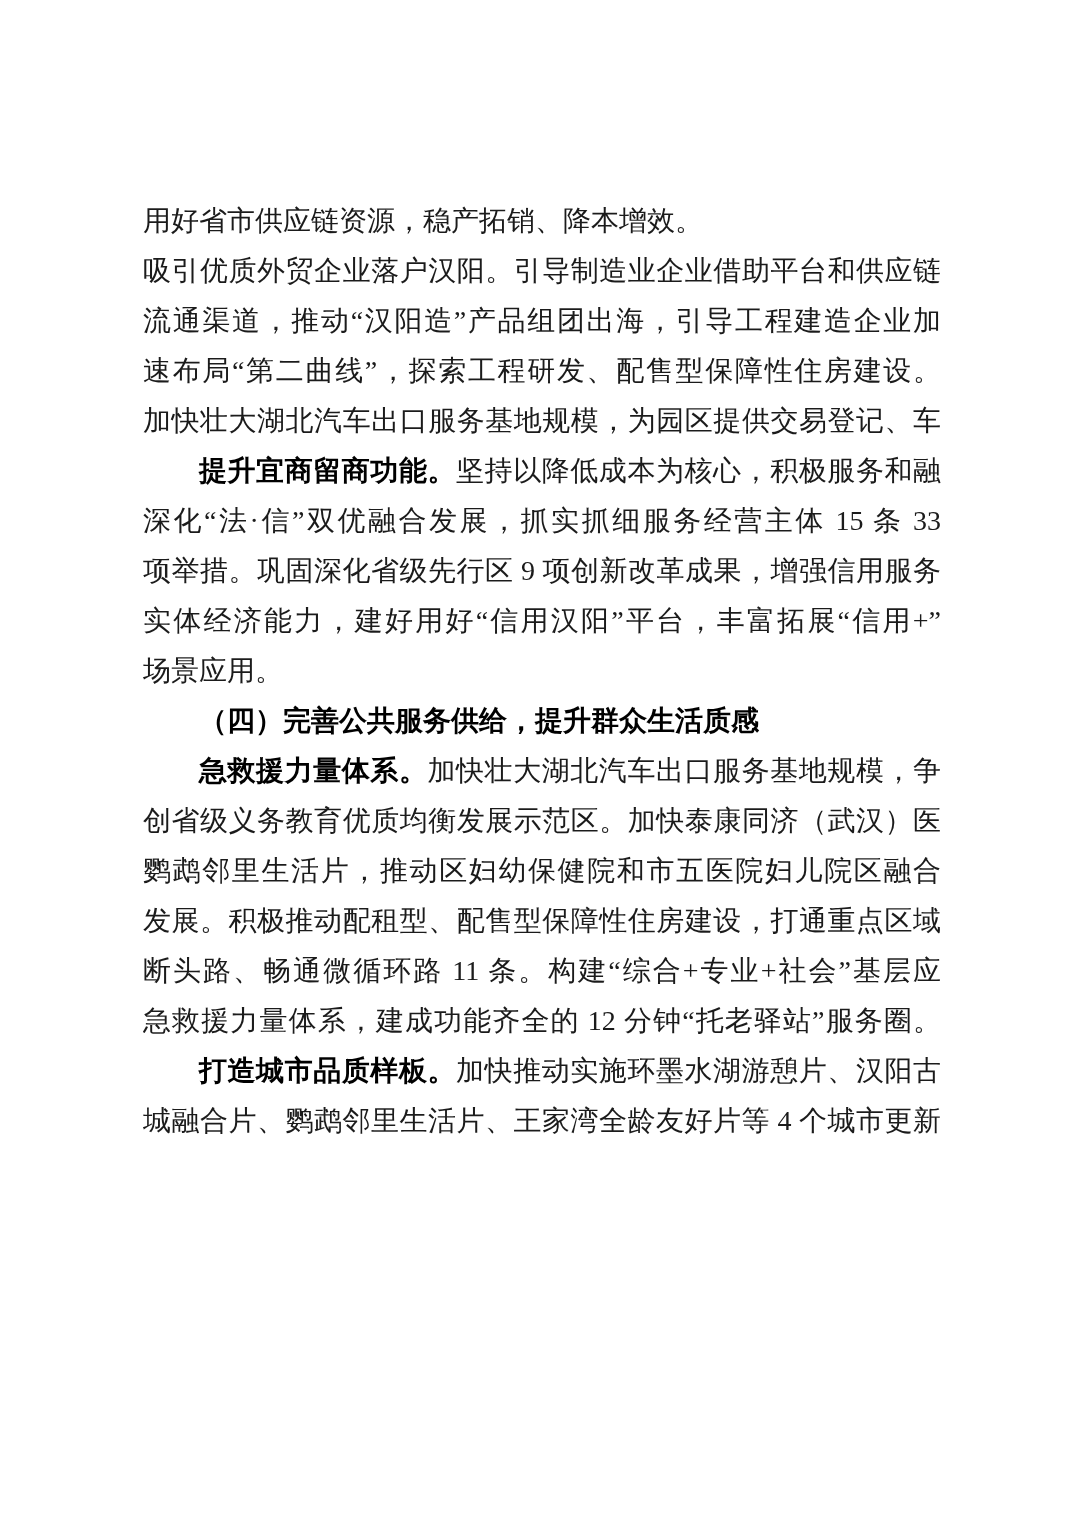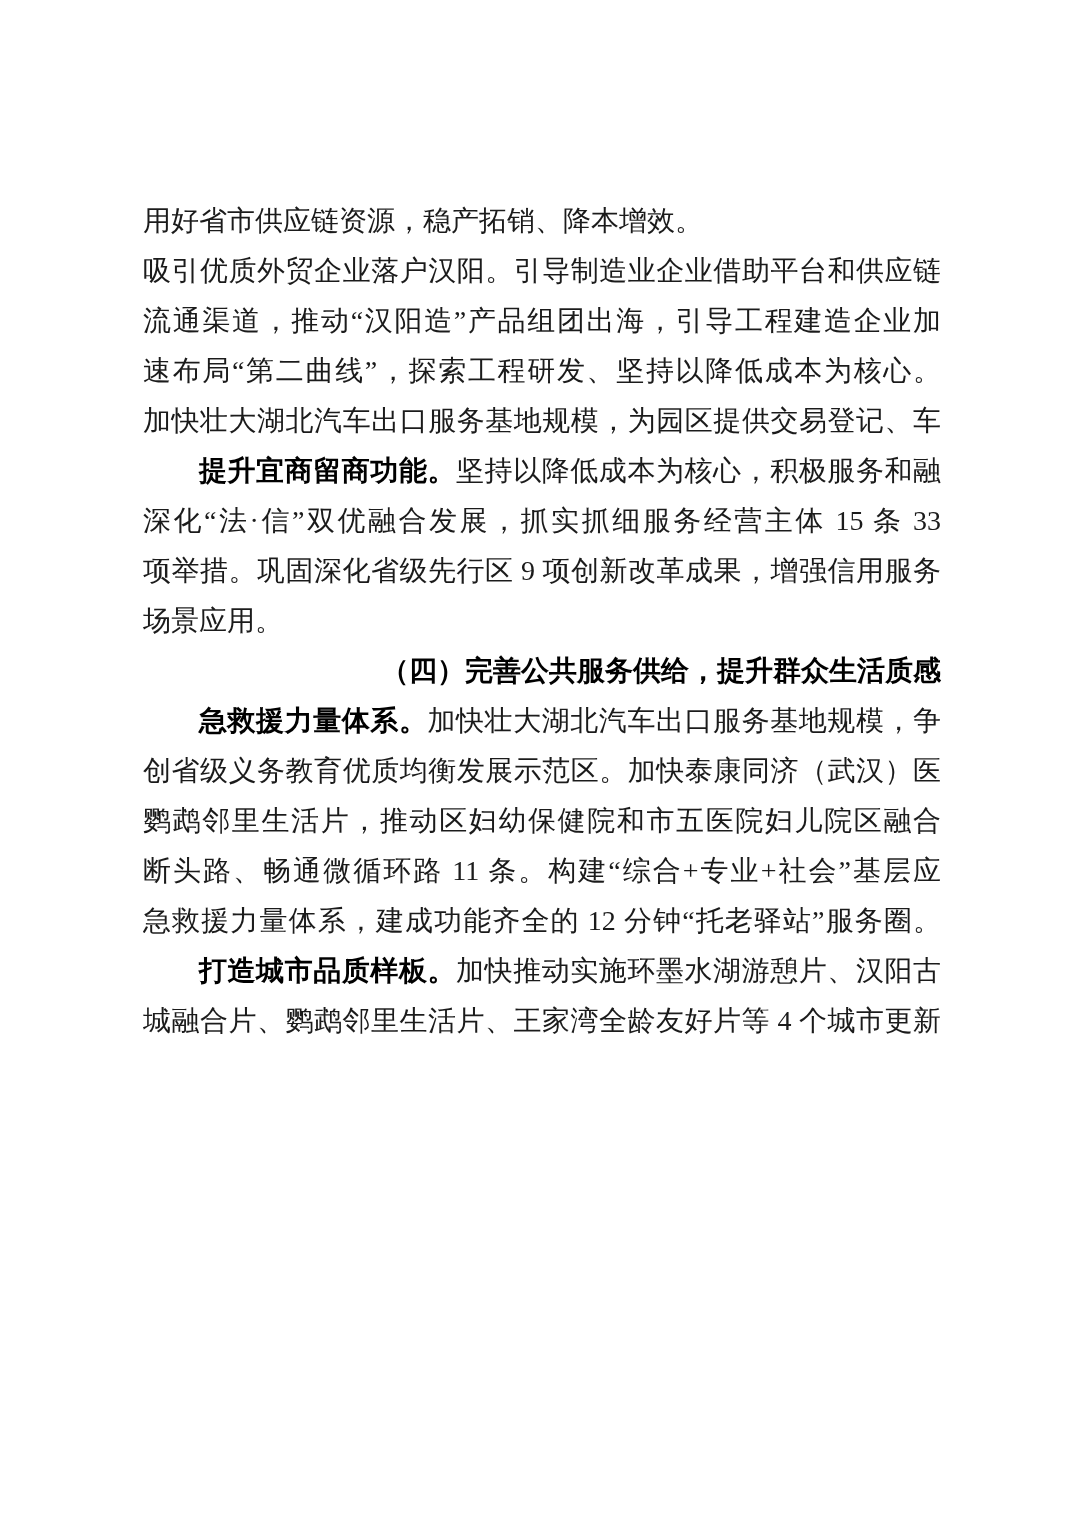--- a/index.html
+++ b/index.html
@@ -31,21 +31,20 @@
   }
   .line.justify {
     white-space: normal;
     text-align: justify;
     text-align-last: justify;
     text-justify: inter-character;
     overflow: hidden;
   }
   .line.indent {
     text-indent: 56px;
-    text-align: right;
   }
   .bold-run {
     font-weight: bold;
     color: #000000;
   }
   .footer {
     position: absolute;
     left: 144px;
     top: 1439px;
     height: 50px;
@@ -56,29 +55,31 @@
   }
 </style>
 </head>
 <body>
 
 <div class="page">
   <div class="doc-body" id="doc-body">
       <div class="line"><span>用好省市供应链资源，稳产拓销、降本增效。</span></div>
       <div class="line justify"><span>吸引优质外贸企业落户汉阳。引导制造业企业借助平台和供应链</span></div>
       <div class="line justify"><span>流通渠道，推动“汉阳造”产品组团出海，引导工程建造企业加</span></div>
-      <div class="line justify"><span>速布局“第二曲线”，探索工程研发、坚持以降低成本为核心。</span></div>
+      <div class="line justify"><span>速布局“第二曲线”，探索工程研发、配售型保障性住房建设。</span></div>
       <div class="line justify"><span>加快壮大湖北汽车出口服务基地规模，为园区提供交易登记、车</span></div>
       <div class="line indent justify"><span class="bold-run">提升宜商留商功能。</span><span>坚持以降低成本为核心，积极服务和融</span></div>
       <div class="line justify"><span>深化“法·信”双优融合发展，抓实抓细服务经营主体 15 条 33</span></div>
       <div class="line justify"><span>项举措。巩固深化省级先行区 9 项创新改革成果，增强信用服务</span></div>
+      <div class="line justify"><span>实体经济能力，建好用好“信用汉阳”平台，丰富拓展“信用+”</span></div>
       <div class="line"><span>场景应用。</span></div>
       <div class="line indent"><span class="bold-run">（四）完善公共服务供给，提升群众生活质感</span></div>
       <div class="line indent justify"><span class="bold-run">急救援力量体系。</span><span>加快壮大湖北汽车出口服务基地规模，争</span></div>
       <div class="line justify"><span>创省级义务教育优质均衡发展示范区。加快泰康同济（武汉）医</span></div>
       <div class="line justify"><span>鹦鹉邻里生活片，推动区妇幼保健院和市五医院妇儿院区融合</span></div>
+      <div class="line justify"><span>发展。积极推动配租型、配售型保障性住房建设，打通重点区域</span></div>
       <div class="line justify"><span>断头路、畅通微循环路 11 条。构建“综合+专业+社会”基层应</span></div>
       <div class="line justify"><span>急救援力量体系，建成功能齐全的 12 分钟“托老驿站”服务圈。</span></div>
       <div class="line indent justify"><span class="bold-run">打造城市品质样板。</span><span>加快推动实施环墨水湖游憩片、汉阳古</span></div>
       <div class="line justify"><span>城融合片、鹦鹉邻里生活片、王家湾全龄友好片等 4 个城市更新</span></div>
     </div>
   <div class="footer">— 10 —</div>
 </div>
 
 </body></html>

